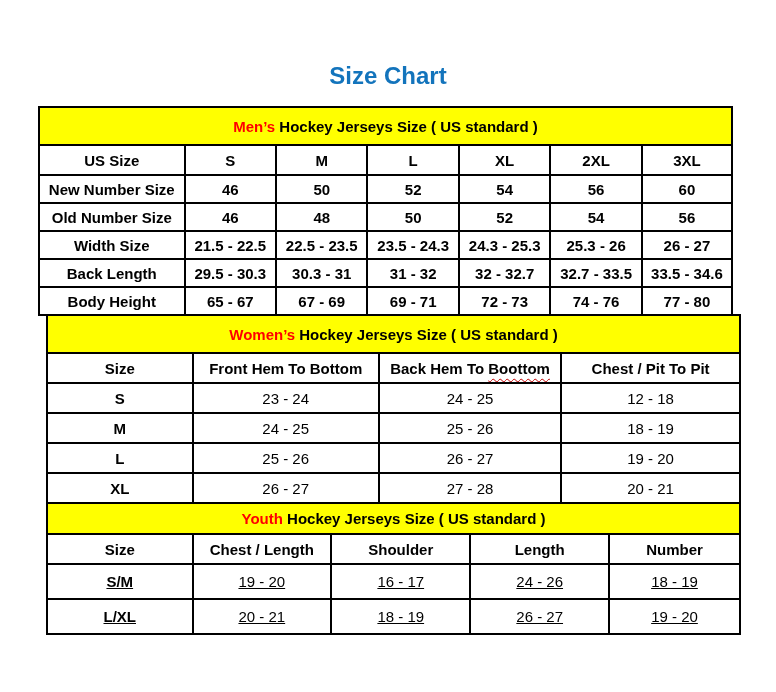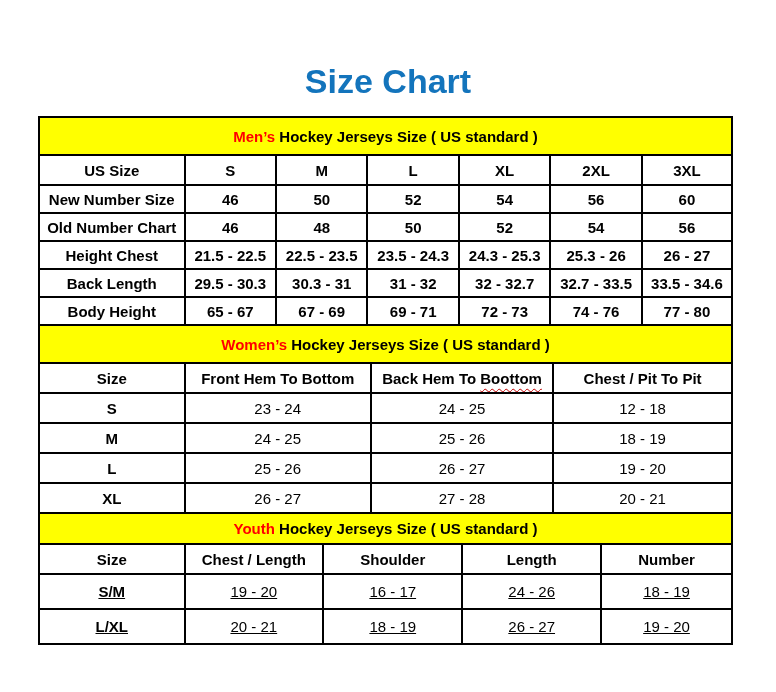--- a/index.html
+++ b/index.html
@@ -15,38 +15,39 @@
   .page {
     width: 776px;
     height: 692px;
     position: relative;
   }
   .page-title {
     margin: 0;
     padding-top: 64px;
     padding-bottom: 18px;
     text-align: center;
-    font-size: 34px;
+    font-size: 24px;
     font-weight: bold;
     color: #1374bc;
     letter-spacing: 0px;
     line-height: 1;
   }
   .chart {
     width: 695px;
     margin-left: 38px;
   }
   table.size-table {
     border-collapse: collapse;
     width: 695px;
     table-layout: fixed;
     border-radius: 29px;
   }
   table.size-table + table.size-table {
     margin-top: -2px;
+    margin-left: 8px;
   }
   table.size-table td, table.size-table th {
     border: 2px solid #000000;
     text-align: center;
     vertical-align: middle;
     font-size: 15px;
     padding: 1px 2px;
     overflow: hidden;
     white-space: nowrap;
   }
@@ -106,30 +107,30 @@
           <tr class="data-row">
             <td class="row-label">New Number Size</td>
             <td>46</td>
             <td>50</td>
             <td>52</td>
             <td>54</td>
             <td>56</td>
             <td>60</td>
           </tr>
           <tr class="data-row">
-            <td class="row-label">Old Number Chart</td>
+            <td class="row-label">Old Number Size</td>
             <td>46</td>
             <td>48</td>
             <td>50</td>
             <td>52</td>
             <td>54</td>
             <td>56</td>
           </tr>
           <tr class="data-row">
-            <td class="row-label">Height Chest</td>
+            <td class="row-label">Width Size</td>
             <td>21.5 - 22.5</td>
             <td>22.5 - 23.5</td>
             <td>23.5 - 24.3</td>
             <td>24.3 - 25.3</td>
             <td>25.3 - 26</td>
             <td>26 - 27</td>
           </tr>
           <tr class="data-row">
             <td class="row-label">Back Length</td>
             <td>29.5 - 30.3</td>

